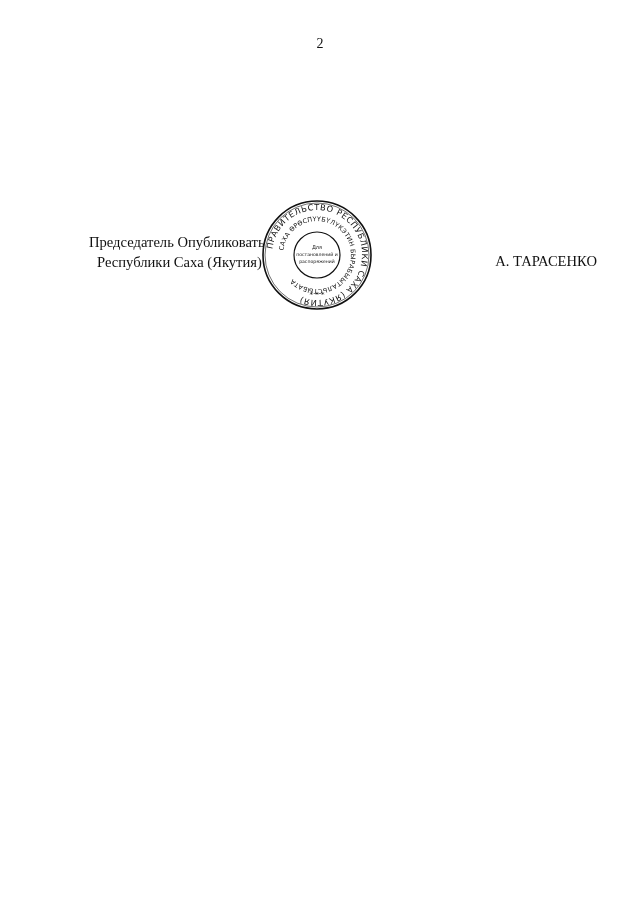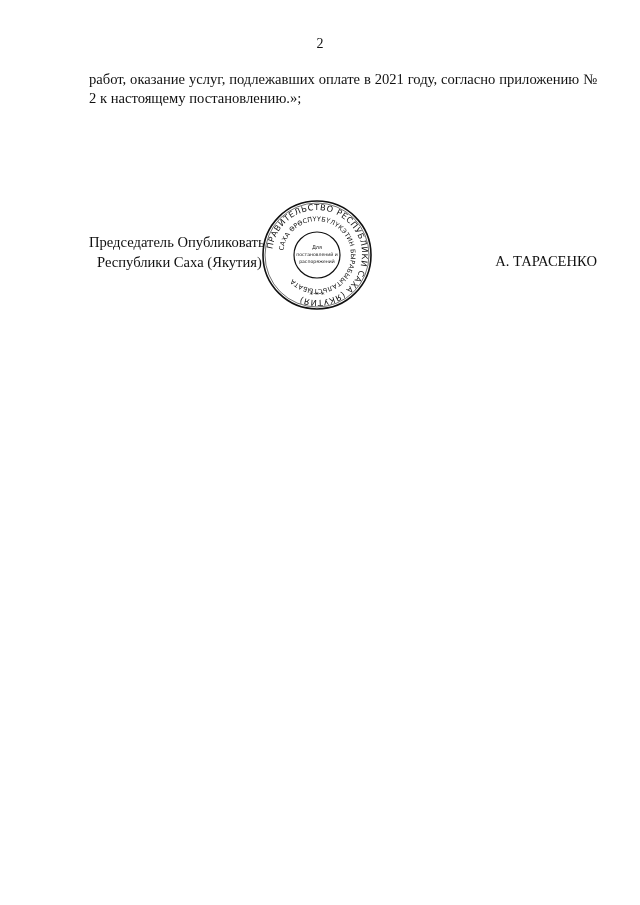--- a/index.html
+++ b/index.html
@@ -78,21 +78,20 @@
       height: 112px;
       display: block;
     }
   </style>
 </head>
 <body>
 
 <div class="page-number">2</div>
 
 <div class="body-text">
-  <p>работ, оказание услуг, подлежавших оплате в 2021 году, согласно приложению № 2 к настоящему постановлению.»;</p>
 </div>
 
 <div class="signature">
   <div class="sig-title-1">Председатель Опубликовать</div>
   <div class="sig-title-2">Республики Саха (Якутия)</div>
   <div class="sig-name">А. ТАРАСЕНКО</div>
 </div>
 
 <div class="stamp">
   <svg viewBox="0 0 112 112" xmlns="http://www.w3.org/2000/svg">

